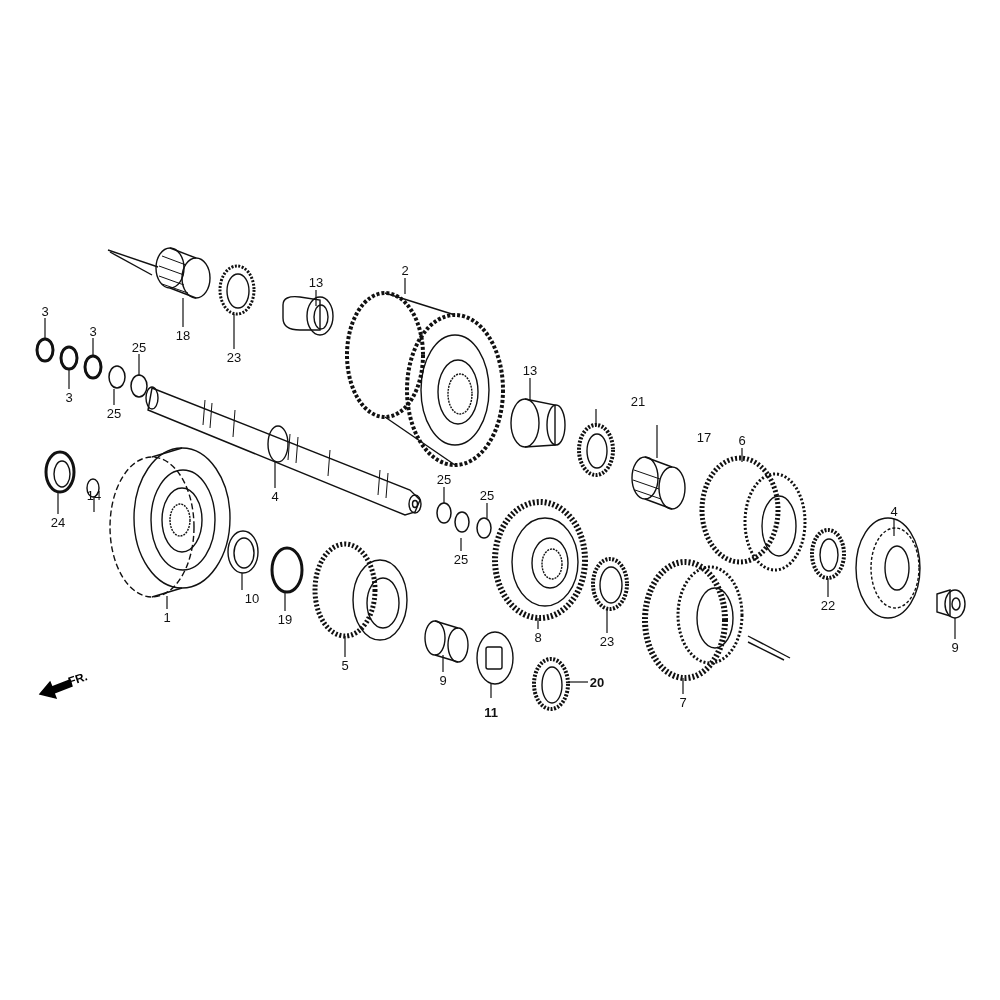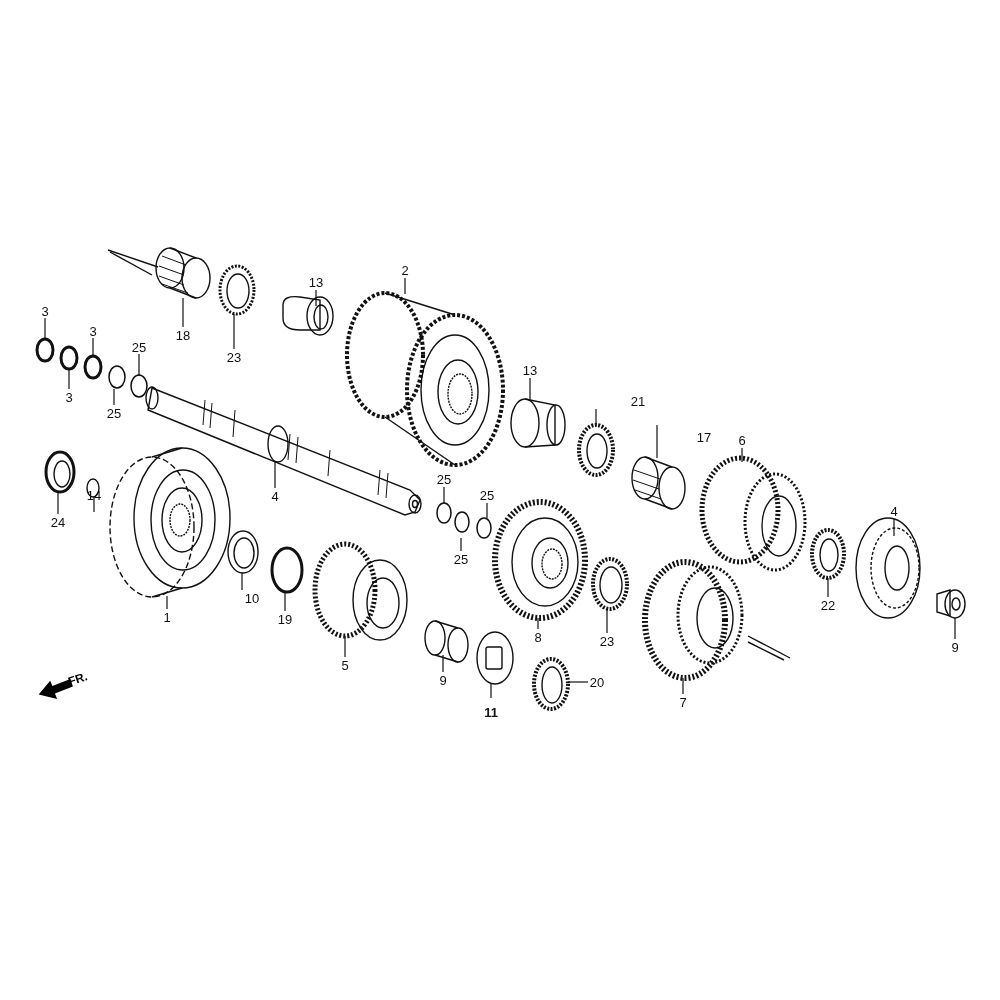--- a/index.html
+++ b/index.html
@@ -242,21 +242,21 @@
     <span class="callout" style="left: 252px; top: 598px;">10</span>
     <span class="callout" style="left: 491px; top: 712px; font-weight: bold;">11</span>
     <span class="callout" style="left: 530px; top: 370px;">13</span>
     <span class="callout" style="left: 316px; top: 282px;">13</span>
     <span class="callout" style="left: 94px; top: 495px;">14</span>
     <span class="callout" style="left: 894px; top: 511px;">4</span>
     <span class="callout" style="left: 443px; top: 680px;">9</span>
     <span class="callout" style="left: 657px; top: 437px; margin-left: 47px;">17</span>
     <span class="callout" style="left: 183px; top: 335px;">18</span>
     <span class="callout" style="left: 285px; top: 619px;">19</span>
-    <span class="callout" style="left: 597px; top: 682px;">20</span>
+    <span class="callout" style="left: 597px; top: 682px; font-weight: bold;">20</span>
     <span class="callout" style="left: 596px; top: 401px; margin-left: 42px;">21</span>
     <span class="callout" style="left: 828px; top: 605px; text-align: center;">22</span>
     <span class="callout" style="left: 234px; top: 357px;">23</span>
     <span class="callout" style="left: 607px; top: 641px;">23</span>
     <span class="callout" style="left: 58px; top: 522px;">24</span>
     <span class="callout" style="left: 139px; top: 347px;">25</span>
     <span class="callout" style="left: 114px; top: 413px;">25</span>
     <span class="callout" style="left: 444px; top: 479px;">25</span>
     <span class="callout" style="left: 487px; top: 495px;">25</span>
     <span class="callout" style="left: 461px; top: 559px;">25</span>

